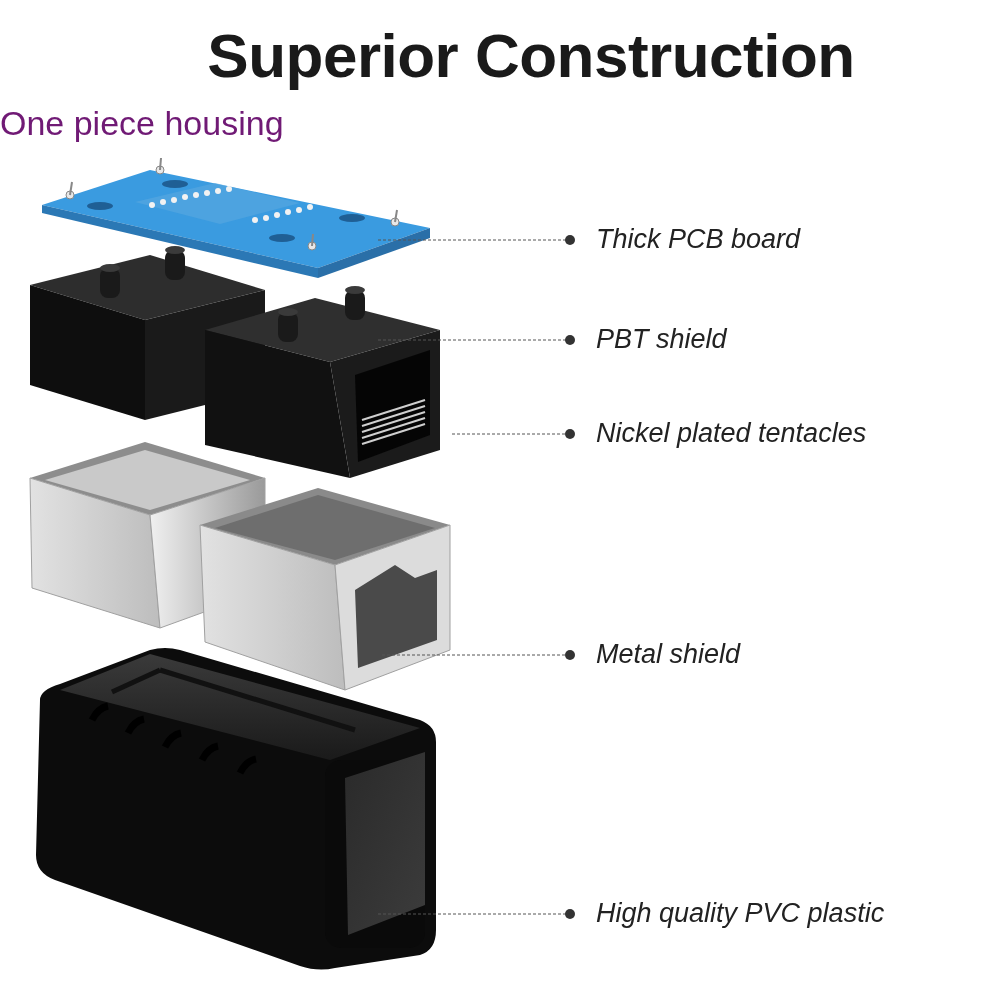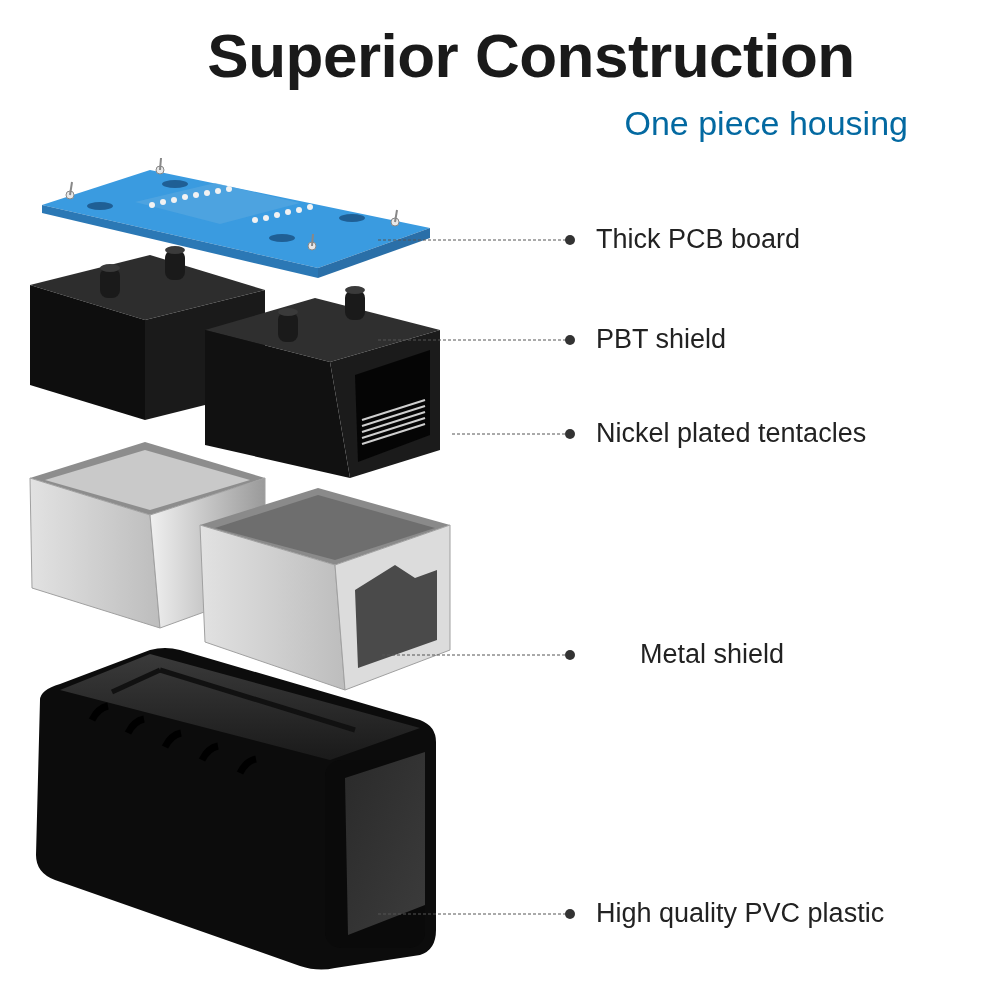--- a/index.html
+++ b/index.html
@@ -1,20 +1,20 @@
 <!DOCTYPE html>
 <html><head>
 <meta charset="utf-8">
 <style>
   html, body { margin: 0; padding: 0; background: #ffffff; }
   body { width: 1000px; height: 1000px; position: relative; overflow: hidden; font-family: "Liberation Sans", "DejaVu Sans", sans-serif; }
   .title { position: absolute; left: 0; width: 1000px; top: 20px; text-align: center; font-size: 62px; font-weight: bold; color: #1a1a1a; letter-spacing: -0.5px; padding-left: 31px; }
-  .subtitle { position: absolute; left: 0; width: 908px; top: 104px; text-align: right; font-size: 34px; color: #0369a1; }
+  .subtitle { position: absolute; left: 0; width: 908px; top: 104px; text-align: left; font-size: 34px; color: #701a75; }
   svg.illus { position: absolute; left: 0; top: 0; }
-  .callout-label { position: absolute; left: 596px; font-size: 27px; color: #222222; white-space: nowrap; }
+  .callout-label { position: absolute; left: 596px; font-size: 27px; color: #222222; white-space: nowrap; font-style: italic; }
 </style>
 </head>
 <body>
 
 <div class="title">Superior Construction</div>
 <div class="subtitle">One piece housing</div>
 
 <svg class="illus" width="1000" height="1000" viewBox="0 0 1000 1000">
   <defs>
     <linearGradient id="metalG" x1="0" y1="0" x2="1" y2="0">
@@ -145,14 +145,14 @@
     <circle cx="570" cy="340" r="5"></circle>
     <circle cx="570" cy="434" r="5"></circle>
     <circle cx="570" cy="655" r="5"></circle>
     <circle cx="570" cy="914" r="5"></circle>
   </g>
 </svg>
 
 <div class="callout-label" style="top:224px;">Thick PCB board</div>
 <div class="callout-label" style="top:324px;">PBT shield</div>
 <div class="callout-label" style="top:418px;text-align:right;">Nickel plated tentacles</div>
-<div class="callout-label" style="top:639px;margin-left:44px;">Metal shield</div>
+<div class="callout-label" style="top:639px;">Metal shield</div>
 <div class="callout-label" style="top:898px;text-align:right;">High quality PVC plastic</div>
 
 </body></html>

